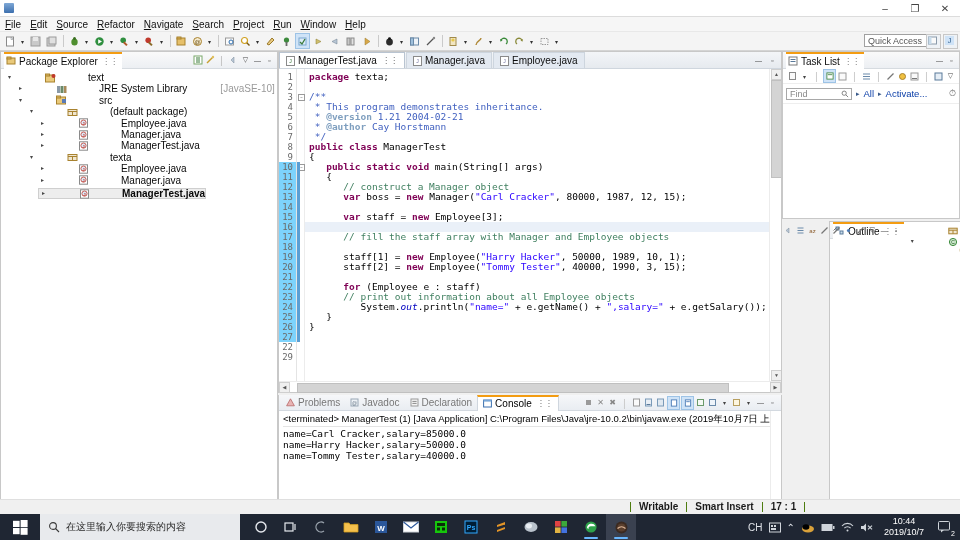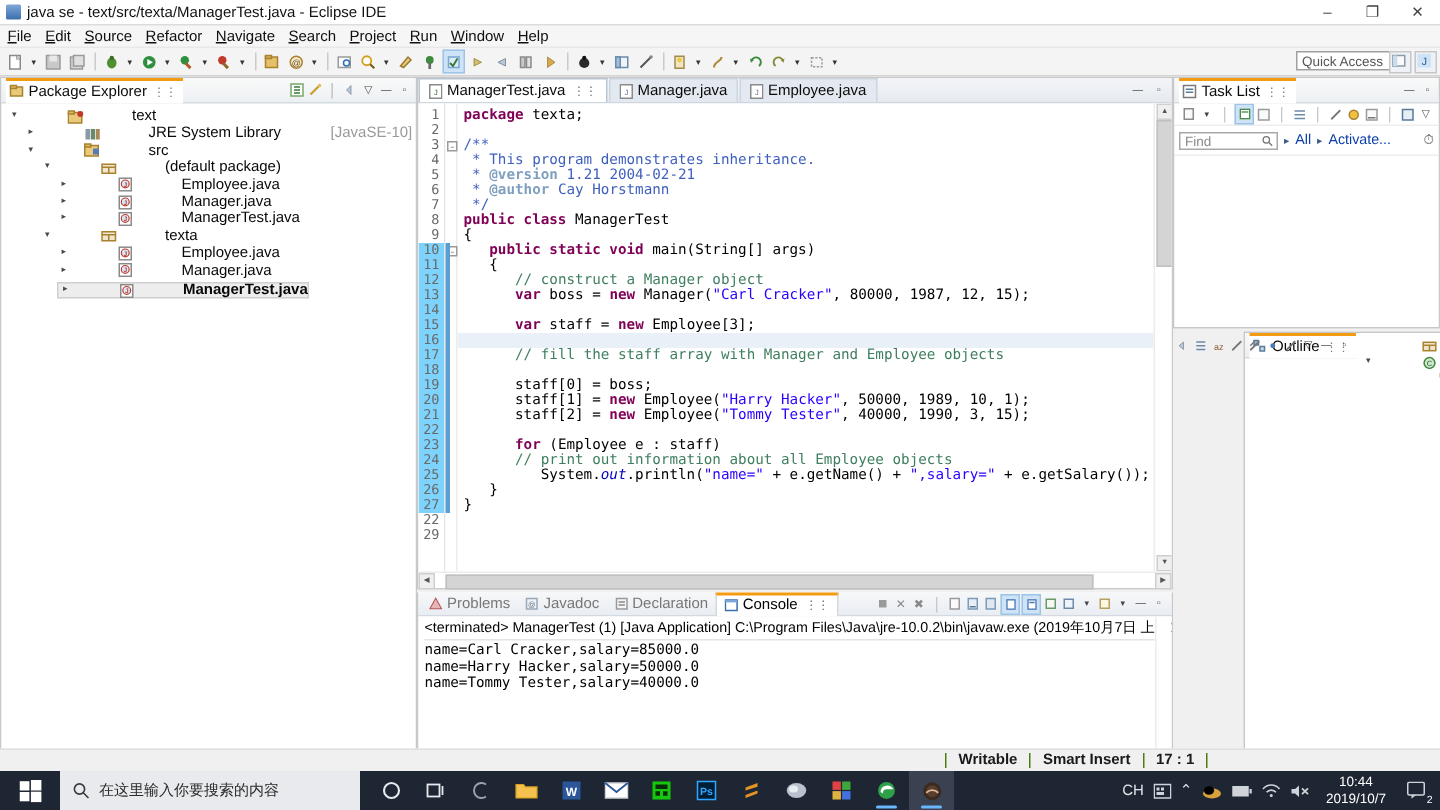--- a/index.html
+++ b/index.html
@@ -166,21 +166,20 @@
   .notif{width:22px;height:26px;display:flex;align-items:center;justify-content:center;position:relative;}
   .notif .badge{position:absolute;right:1px;bottom:3px;font-size:7px;color:#fff;}
 </style>
 </head>
 <body>
 
 <div class="app">
 
   <div class="titlebar">
     <div class="title-ico"></div>
-    <div class="title-text">java se - text/src/texta/ManagerTest.java - Eclipse IDE</div>
     <div class="wctl">
       <div>–</div>
       <div>❐</div>
       <div>✕</div>
     </div>
   </div>
 
   <div class="menubar" id="menubar">
       <span><u>F</u>ile</span>
       <span><u>E</u>dit</span>
@@ -626,21 +625,20 @@
               <div class="cl">{</div>
               <div class="cl">   <span class="kw">public static void</span> main(String[] args)</div>
               <div class="cl">   {</div>
               <div class="cl">      <span class="cmt">// construct a Manager object</span></div>
               <div class="cl">      <span class="kw">var</span> boss = <span class="kw">new</span> Manager(<span class="str">"Carl Cracker"</span>, 80000, 1987, 12, 15);</div>
               <div class="cl">&nbsp;</div>
               <div class="cl">      <span class="kw">var</span> staff = <span class="kw">new</span> Employee[3];</div>
               <div class="cl hl">&nbsp;</div>
               <div class="cl">      <span class="cmt">// fill the staff array with Manager and Employee objects</span></div>
               <div class="cl">&nbsp;</div>
-              <div class="cl">      staff[0] = boss;</div>
               <div class="cl">      staff[1] = <span class="kw">new</span> Employee(<span class="str">"Harry Hacker"</span>, 50000, 1989, 10, 1);</div>
               <div class="cl">      staff[2] = <span class="kw">new</span> Employee(<span class="str">"Tommy Tester"</span>, 40000, 1990, 3, 15);</div>
               <div class="cl">&nbsp;</div>
               <div class="cl">      <span class="kw">for</span> (Employee e : staff)</div>
               <div class="cl">      <span class="cmt">// print out information about all Employee objects</span></div>
               <div class="cl">         System.<span class="fld">out</span>.println(<span class="str">"name="</span> + e.getName() + <span class="str">",salary="</span> + e.getSalary());</div>
               <div class="cl">   }</div>
               <div class="cl">}</div>
               <div class="cl">&nbsp;</div>
             </div>

